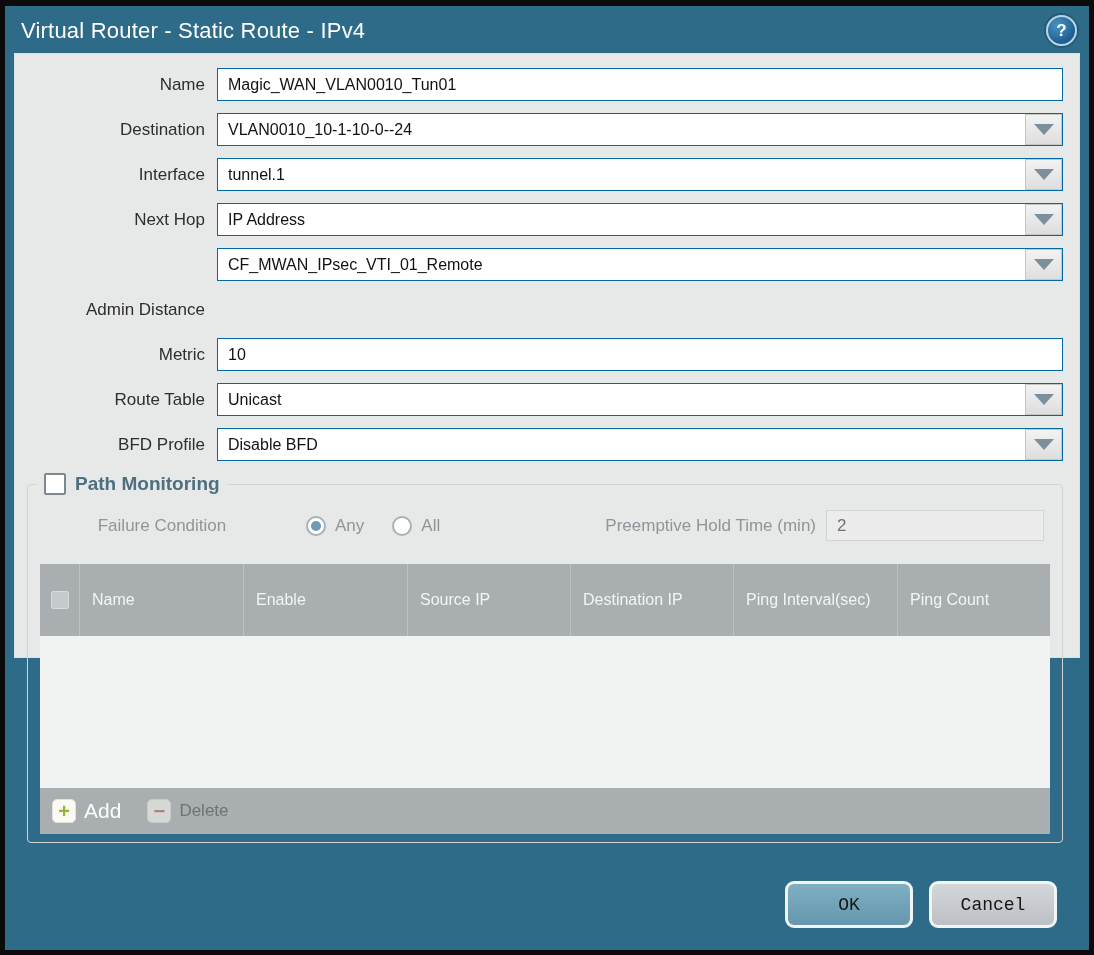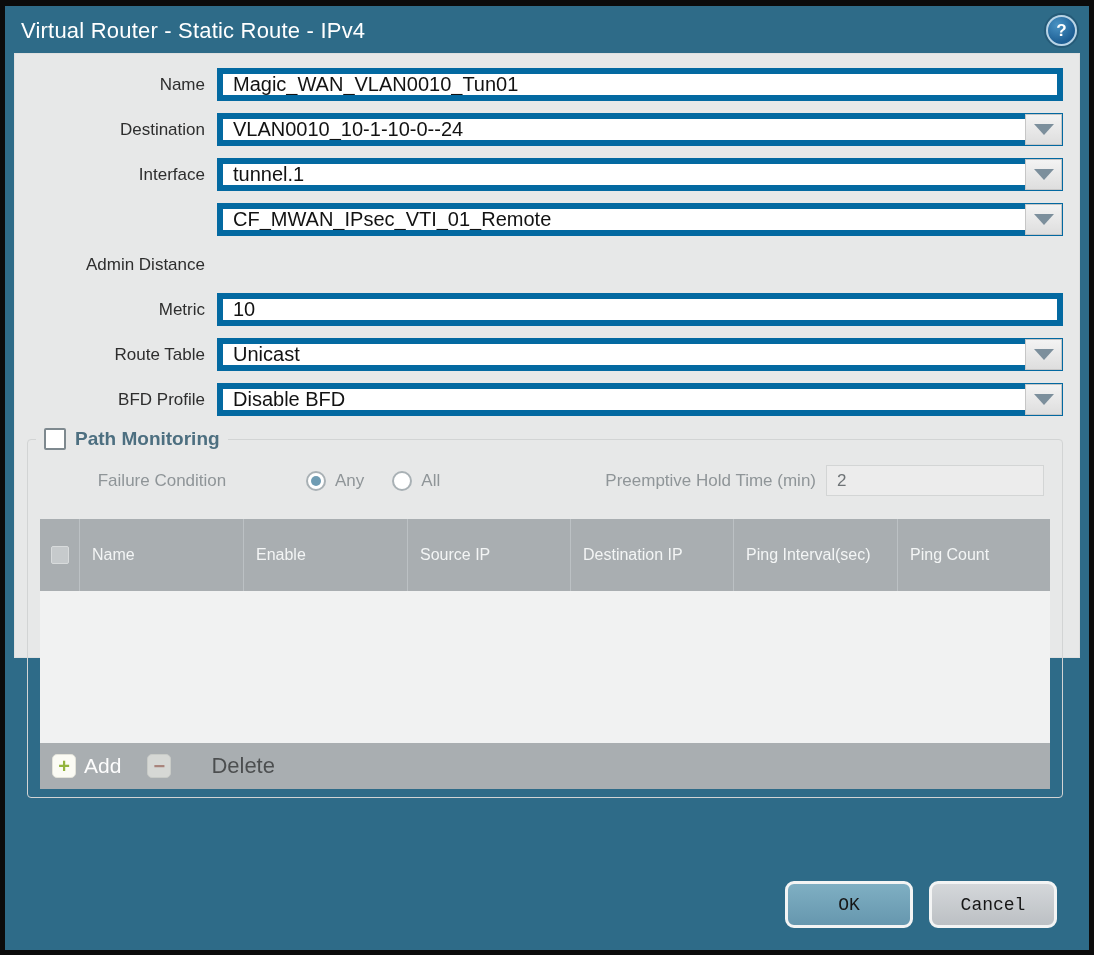--- a/index.html
+++ b/index.html
@@ -29,22 +29,22 @@
     background:#e7e8e8;padding-top:14px;box-sizing:border-box;
     border:1px solid #dfe0e0;
   }
   .form-row{display:flex;align-items:center;height:33px;margin:0 16px 12px 8px;}
   .form-label{
     flex:0 0 182px;text-align:right;padding-right:12px;font-size:17px;color:#2e2e2e;
     white-space:nowrap;
   }
   .form-field{flex:1;position:relative;height:33px;}
   .txt{
-    width:100%;height:33px;box-sizing:border-box;border:6px solid #0369a1;
-    padding:0 10px;font-size:20px;color:#121212;background:#ffffff;outline:none;
+    width:100%;height:33px;box-sizing:border-box;border:1px solid #0369a1;
+    padding:0 10px;font-size:16px;color:#121212;background:#ffffff;outline:none;
     font-family:"Liberation Sans","DejaVu Sans",sans-serif;
   }
   .txt::placeholder{color:#9aa1a5;opacity:1;}
   .combo .txt{padding-right:48px;}
   .dd-btn{
     position:absolute;right:1px;top:1px;width:37px;height:31px;
     background:linear-gradient(#f3f3f3,#dedede);border:1px solid #c6c6c6;
     box-sizing:border-box;display:flex;align-items:center;justify-content:center;
     cursor:pointer;
   }
@@ -99,21 +99,21 @@
   .tool{display:flex;align-items:center;gap:8px;cursor:pointer;}
   .tool-icon{
     width:22px;height:22px;border-radius:5px;background:#fbfbf4;border:1px solid #e3e3da;
     display:flex;align-items:center;justify-content:center;
     font-size:20px;font-weight:bold;line-height:1;
   }
   .icon-plus{color:#93b43d;}
   .tool-add .tool-label{color:#fdfdfd;font-size:21px;}
   .tool-del{opacity:.55;cursor:default;}
   .icon-minus{color:#a8604e;}
-  .tool-del .tool-label{color:#000000;font-size:22px;margin-left:32px;}
+  .tool-del .tool-label{color:#404040;font-size:17px;}
   
   .btn{
     position:absolute;bottom:22px;height:47px;border-radius:9px;border:3px solid #f3f4f4;
     font-size:18px;color:#161616;display:flex;align-items:center;justify-content:center;
     cursor:pointer;box-sizing:border-box;font-family:Liberation Mono, monospace;
   }
   .btn-ok{right:176px;width:128px;background:linear-gradient(#7fafc3,#6697ae);}
   .btn-cancel{right:32px;width:128px;background:linear-gradient(#d4d7da,#bcc0c4);margin-left:28px;}
 </style>
 </head>
@@ -148,20 +148,29 @@
     <div class="form-row">
       <div class="form-label">Interface</div>
       <div class="form-field combo">
         <input class="txt" value="tunnel.1" style="">
         <div class="dd-btn">
           <div class="dd-tri"></div>
         </div>
       </div>
     </div>
 
+    <div class="form-row">
+      <div class="form-label">Next Hop</div>
+      <div class="form-field combo">
+        <input class="txt" value="IP Address" style="">
+        <div class="dd-btn">
+          <div class="dd-tri"></div>
+        </div>
+      </div>
+    </div>
 
     <div class="form-row">
       <div class="form-label"></div>
       <div class="form-field combo">
         <input class="txt" value="CF_MWAN_IPsec_VTI_01_Remote" style="">
         <div class="dd-btn">
           <div class="dd-tri"></div>
         </div>
       </div>
     </div>

